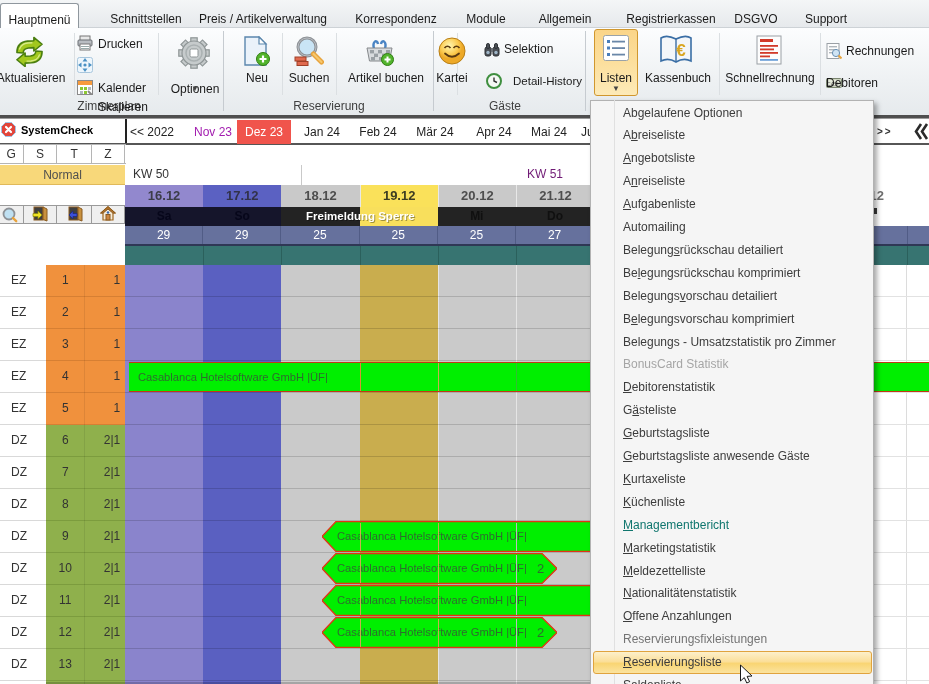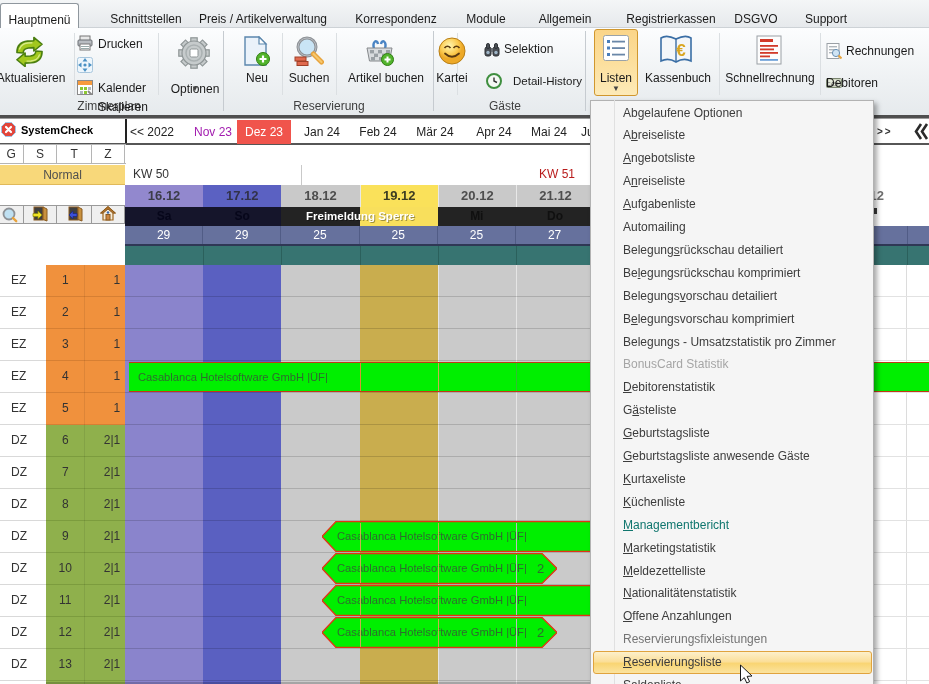--- a/index.html
+++ b/index.html
@@ -256,21 +256,21 @@
     <path d="M10,7.5 h-4 v-2.5 l-4,4 4,4 v-2.5 h4 Z" fill="#3a50d8" stroke="#202a80" stroke-width="0.8"></path>
   </svg>
 <svg class="abs" style="left:100px;top:206px" width="16" height="16" viewBox="0 0 16 16">
     <path d="M8,1 L1,7 H3 V14 H13 V7 H15 Z" fill="#f4ead8" stroke="#a06820" stroke-width="1.2"></path>
     <path d="M8,0.5 L0.8,7 H3.2 L8,3 L12.8,7 H15.2 Z" fill="#b5742a" stroke="#8a5a20"></path>
     <rect x="6" y="8.5" width="4" height="5.5" fill="#cd853f" stroke="#8a5a20"></rect>
     <circle cx="8" cy="6.5" r="1.2" fill="#3a6ab0"></circle>
   </svg>
 <div class="abs" style="left:133px;top:167px;color:#333;">KW 50</div>
 <div class="abs" style="left:301px;top:165px;width:1px;height:20px;background:#c9c9c9;"></div>
-<div class="abs" style="left:515px;top:167px;width:60px;text-align:right;color:#b91c1c;">KW 51</div>
+<div class="abs" style="left:515px;top:167px;width:60px;text-align:center;color:#701a75;">KW 51</div>
 <div class="abs b" style="left:125px;top:185px;width:78.19999999999999px;height:21.5px;background:#9288ce;color:#3c3c48;text-align:center;line-height:22px;font-size:13px;border-left:none;">16.12</div>
 <div class="abs b" style="left:203.2px;top:185px;width:78.19999999999999px;height:21.5px;background:#5b61c2;color:#32324a;text-align:center;line-height:22px;font-size:13px;border-left:none;">17.12</div>
 <div class="abs b" style="left:281.4px;top:185px;width:78.20000000000005px;height:21.5px;background:#c9c9c9;color:#4e4e4e;text-align:center;line-height:22px;font-size:13px;border-left:none;">18.12</div>
 <div class="abs b" style="left:359.6px;top:185px;width:78.19999999999999px;height:21.5px;background:#fae15a;color:#3c3c22;text-align:center;line-height:22px;font-size:13px;border-left:1px solid #e8e8e8;">19.12</div>
 <div class="abs b" style="left:437.8px;top:185px;width:78.19999999999999px;height:21.5px;background:#c9c9c9;color:#4e4e4e;text-align:center;line-height:22px;font-size:13px;border-left:1px solid #e8e8e8;">20.12</div>
 <div class="abs b" style="left:516.0px;top:185px;width:78.20000000000005px;height:21.5px;background:#c9c9c9;color:#4e4e4e;text-align:center;line-height:22px;font-size:13px;border-left:1px solid #e8e8e8;">21.12</div>
 <div class="abs b" style="left:828.8px;top:185px;width:78px;height:21.5px;color:#6f6f6f;line-height:22px;font-size:13px;text-align:center;">25.12</div>
 <div class="abs" style="left:125px;top:206.5px;width:156.4px;height:19px;background:#15152b;"></div>
 <div class="abs" style="left:281.4px;top:206.5px;width:312.8px;height:19px;background:#232323;"></div>
 <div class="abs" style="left:359.6px;top:206.5px;width:78.2px;height:19px;background:#f8df5c;"></div>

